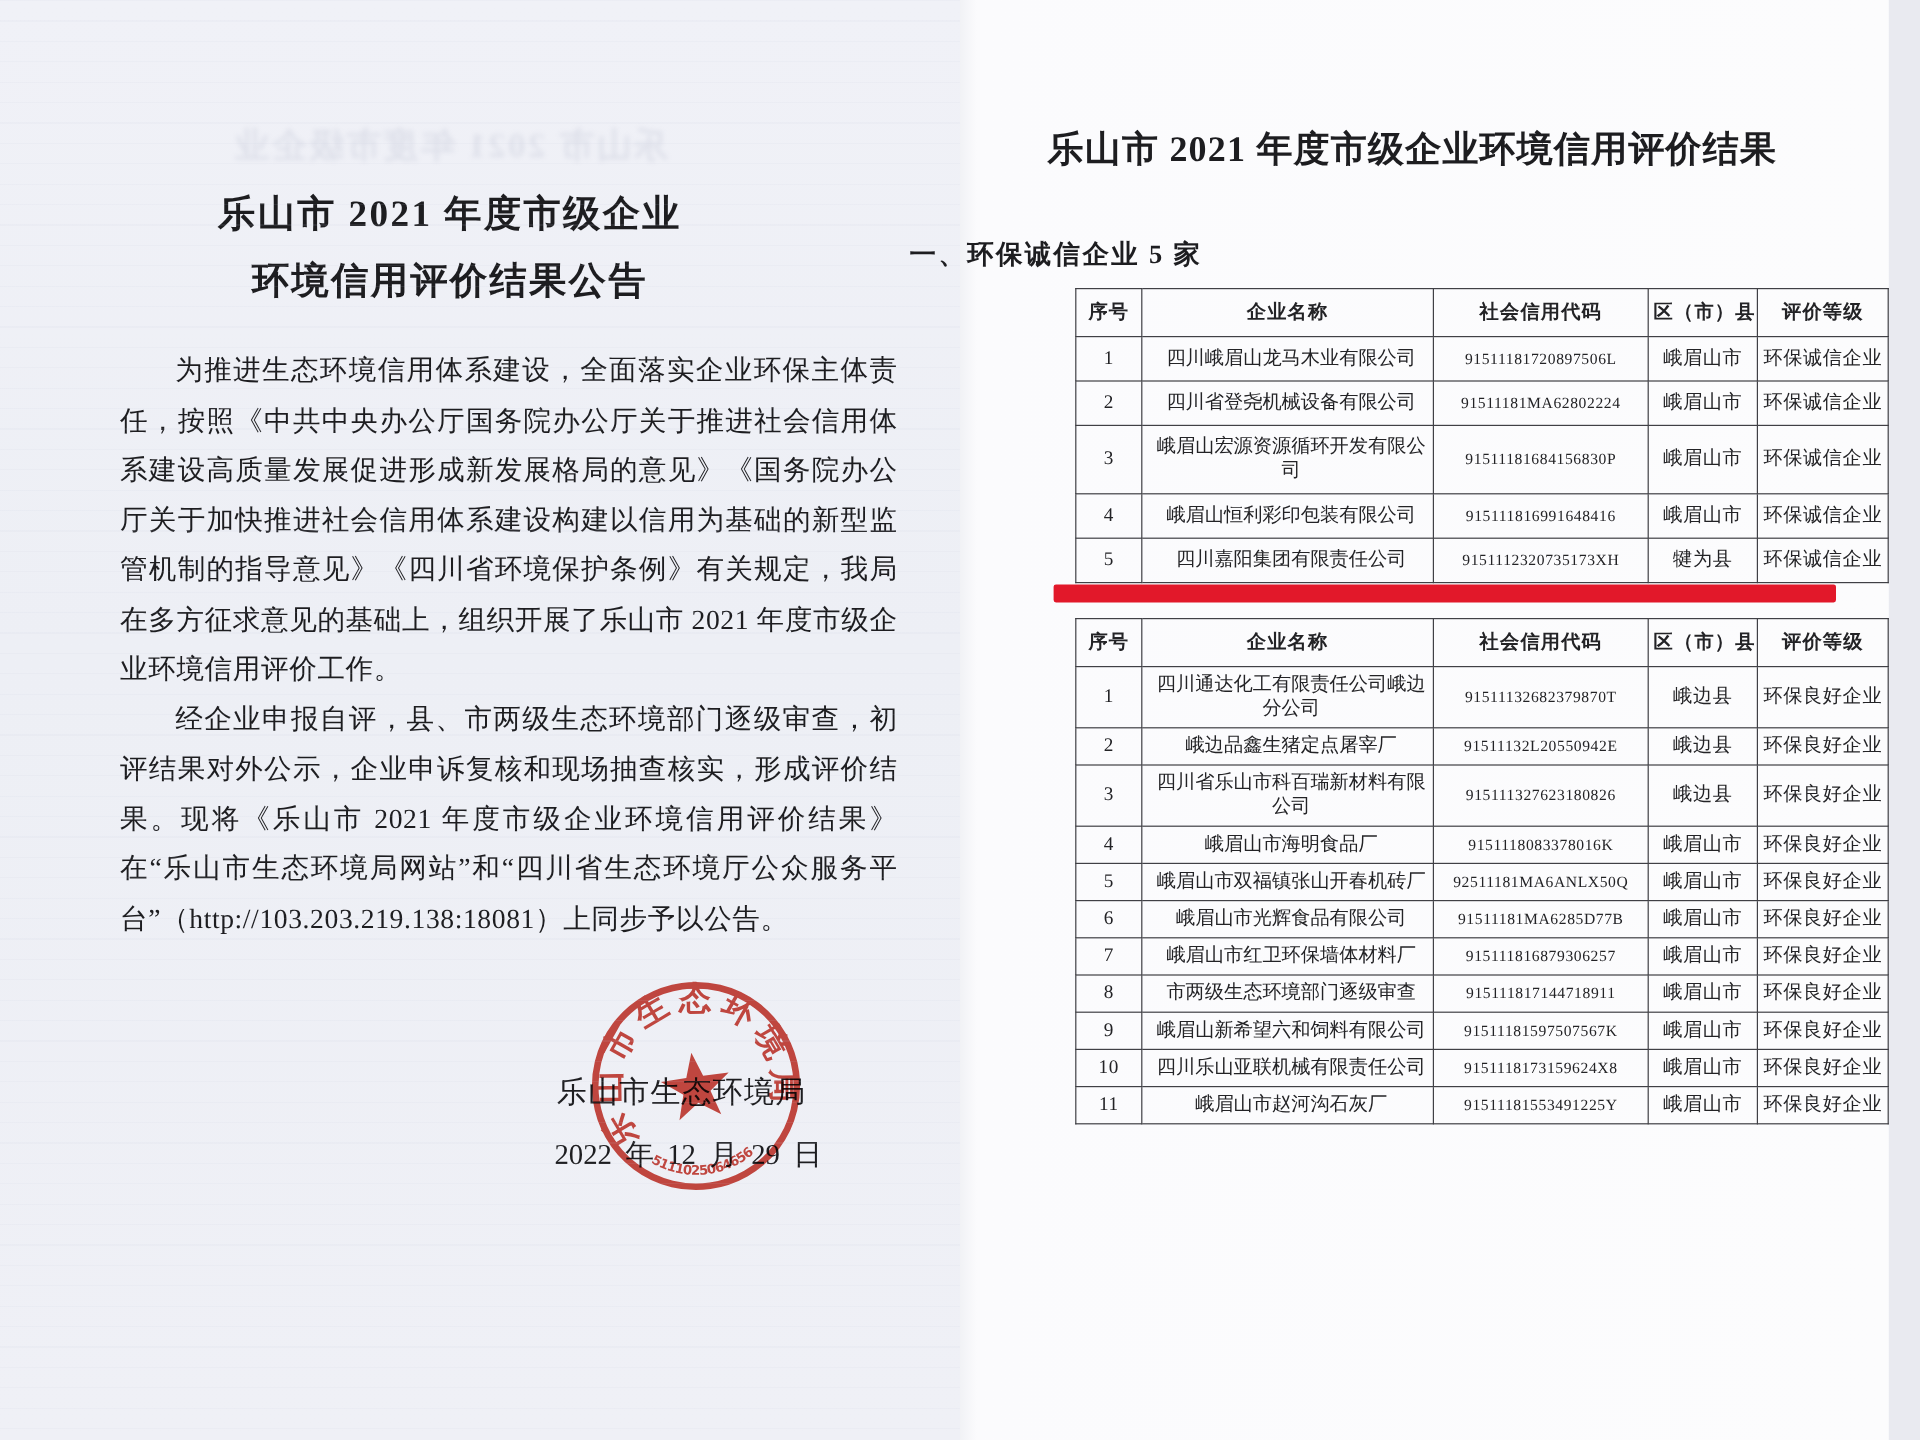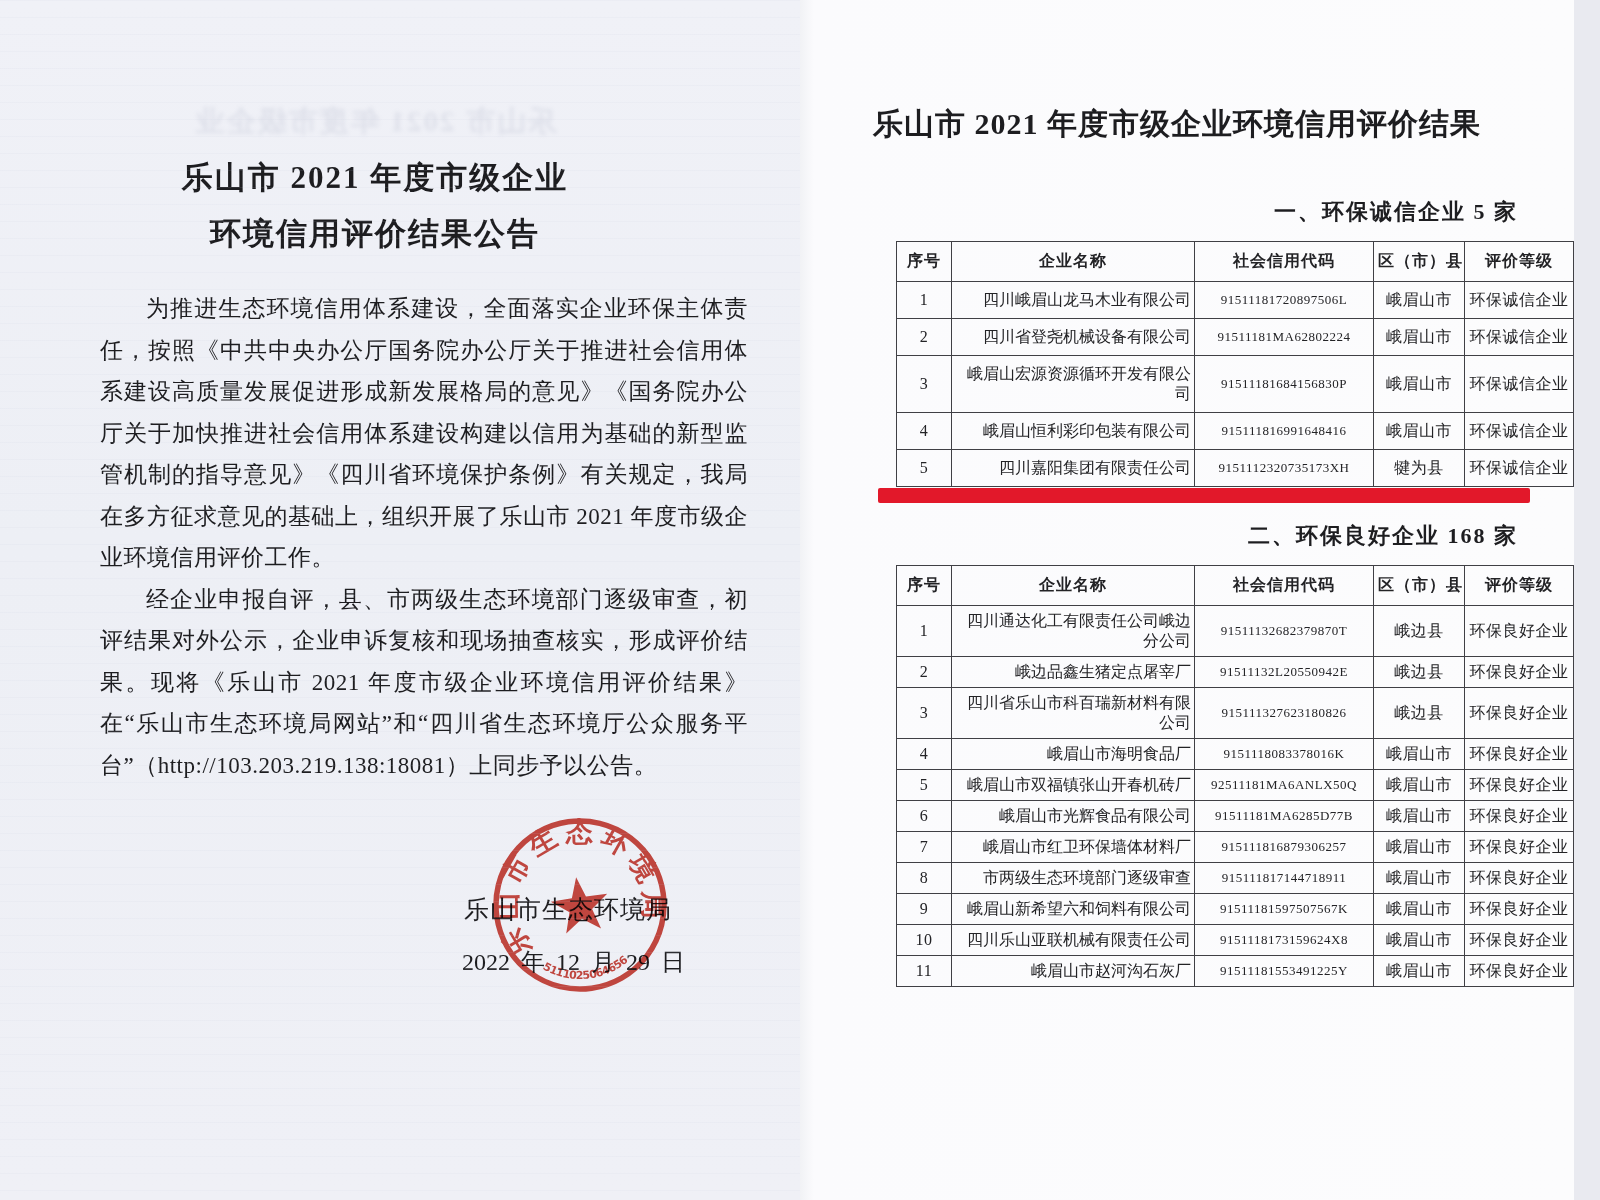--- a/index.html
+++ b/index.html
@@ -100,22 +100,22 @@
     background: linear-gradient(90deg, #f1f2f5 0px, #fbfbfd 14px, #fcfcfd 100%);
   }
   .rp-title {
     margin: 104px 70px 0 50px;
     text-align: center;
     font-size: 30px;
     font-weight: bold;
     letter-spacing: 1px;
   }
   .sec-heading {
-    margin: 14px;
-    text-align: right;
+    margin: 0;
+    text-align: left;
     font-size: 22px;
     font-weight: bold;
     letter-spacing: 2px;
     transform: translateX(-42px);
   }
   .sec-heading.first { margin-top: 52px; }
   .sec-heading.second { margin-top: 18px; }
 
   .credit-table {
     border-collapse: collapse;
@@ -143,21 +143,21 @@
     padding: 5px 3px;
     letter-spacing: 0.5px;
   }
   .credit-table.t1 td { padding: 8px 3px; }
   .credit-table th:nth-child(1), .credit-table td:nth-child(1) { width: 46px; }
   .credit-table th:nth-child(2), .credit-table td:nth-child(2) { width: 234px; }
   .credit-table th:nth-child(3), .credit-table td:nth-child(3) { width: 170px; }
   .credit-table th:nth-child(4), .credit-table td:nth-child(4) { width: 82px; }
   .credit-table th:nth-child(5), .credit-table td:nth-child(5) { width: 100px; margin-left: 20px; }
   .credit-table td:nth-child(2) {
-    text-align: right;
+    text-align: center;
     padding-left: 9px;
     letter-spacing: 0;
     margin-top: 32px;
   }
   .credit-table td:nth-child(3) {
     font-size: 13px;
     white-space: nowrap;
     font-family: "Liberation Serif", "DejaVu Serif", serif;
   }
   .red-bar {
@@ -248,21 +248,20 @@
             <td>四川嘉阳集团有限责任公司</td>
             <td>9151112320735173XH</td>
             <td>犍为县</td>
             <td>环保诚信企业</td>
           </tr>
         </tbody>
       </table>
 
     <div class="red-bar" style="background: rgb(226, 24, 42);"></div>
 
-    <h2 class="sec-heading second">二、环保良好企业 168 家</h2>
     <table class="credit-table t2">
         <thead>
           <tr>
             <th>序号</th>
             <th>企业名称</th>
             <th>社会信用代码</th>
             <th>区（市）县</th>
             <th>评价等级</th>
           </tr>
         </thead>

